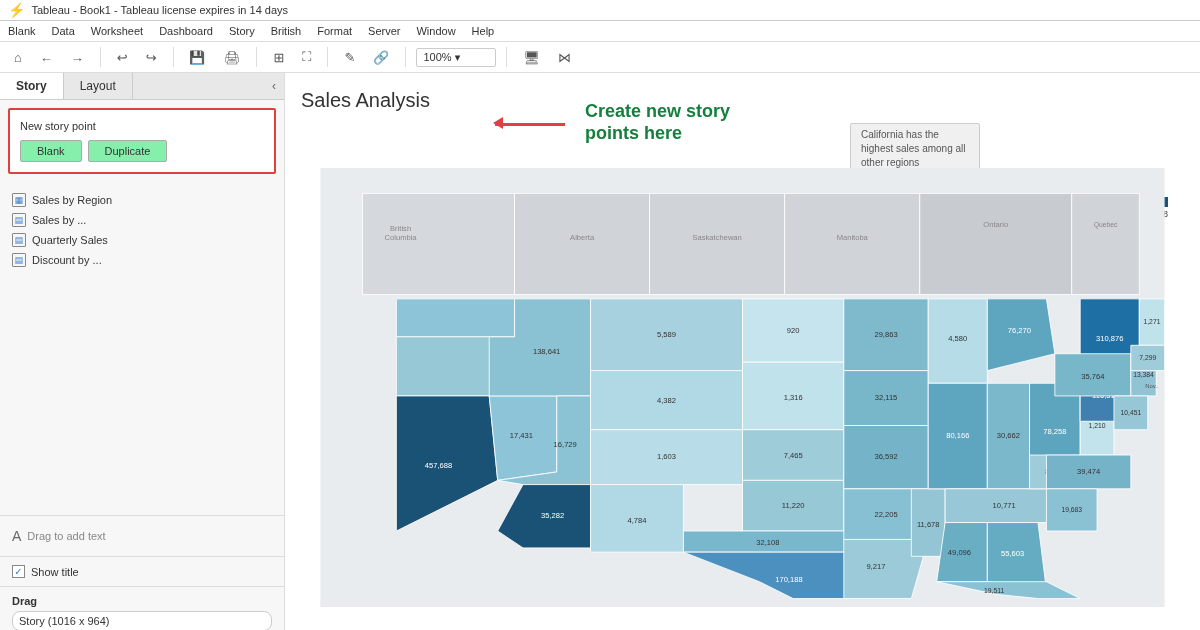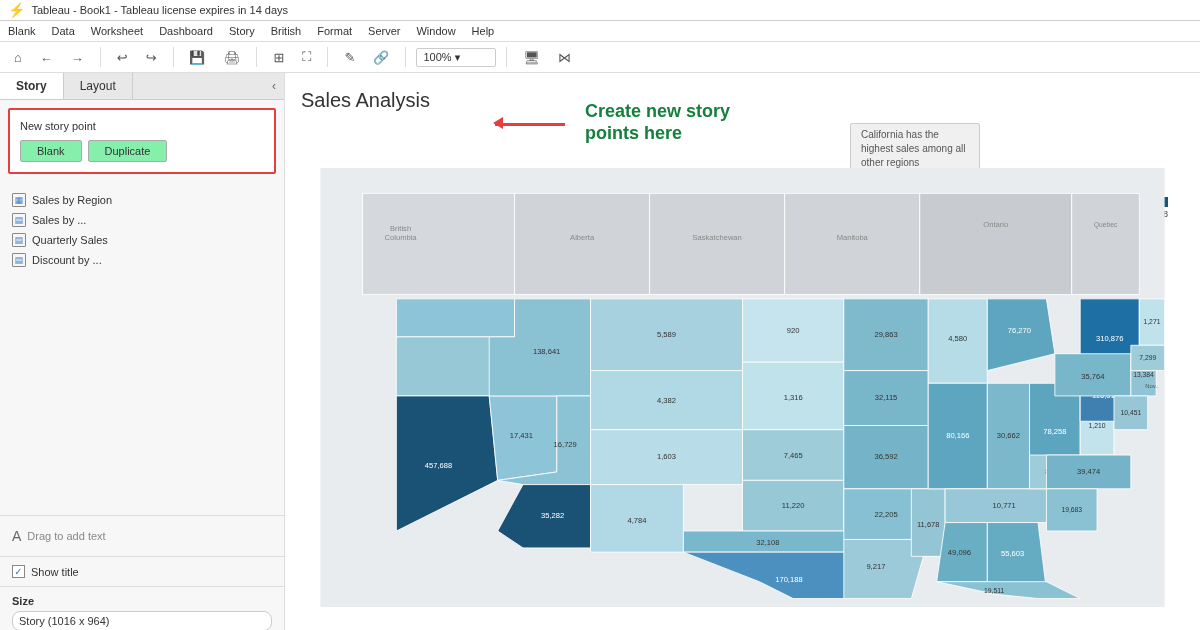--- a/index.html
+++ b/index.html
@@ -386,21 +386,21 @@
     </div>
 
     <div class="show-title-area">
       <div class="checkbox">
         <span class="checkbox-check">✓</span>
       </div>
       <span>Show title</span>
     </div>
 
     <div class="size-section">
-      <div class="size-label">Size</div>
+      <div class="size-label">Drag</div>
       <div class="size-dropdown">Story (1016 x 964)</div>
     </div>
 
   </div>
 
   <div class="right-content">
 
     <div class="create-annotation">
       <div style="position:relative; display:inline-block;">
         <div class="arrow-line"></div>

